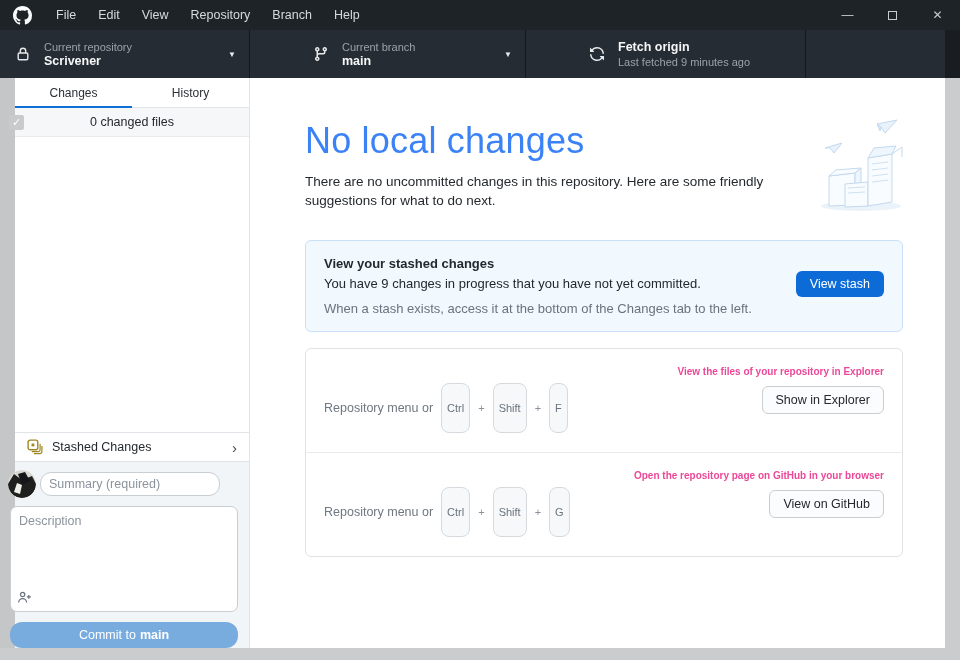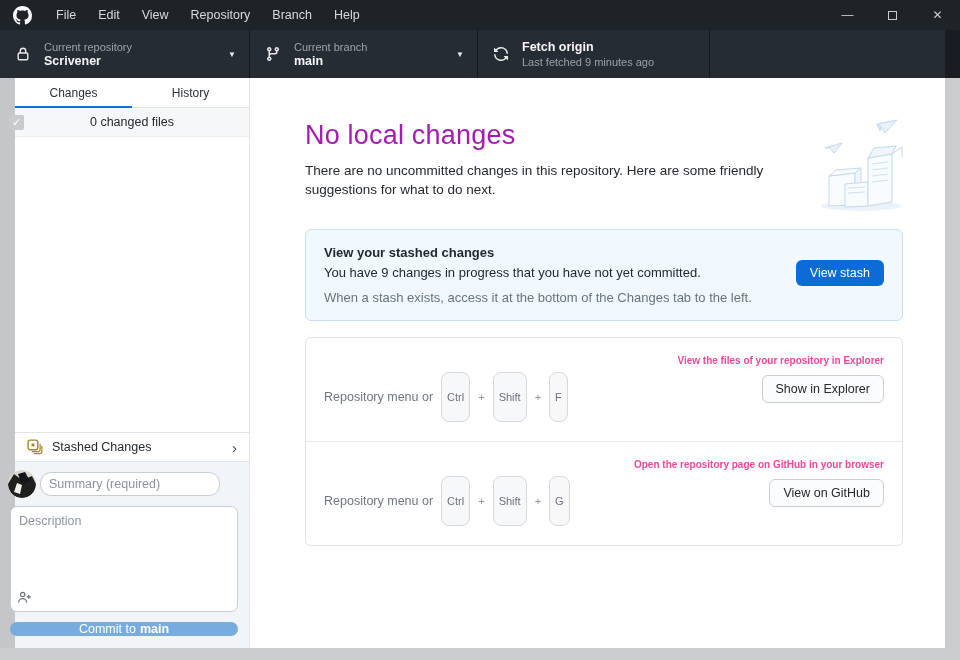--- a/index.html
+++ b/index.html
@@ -10,21 +10,21 @@
   .titlebar { position:absolute; top:0; left:0; width:960px; height:30px; background:#1e2328; display:flex; align-items:center; z-index:5; }
   .gh-logo { margin-left:13px; width:19px; height:19px; display:inline-flex; }
   .menubar { display:flex; margin-left:13px; height:30px; align-items:center; }
   .menu-item { padding:0 11px; font-size:12.5px; color:#d7dadd; height:30px; line-height:30px; cursor:default; }
   .win-controls { position:absolute; right:0; top:0; height:30px; display:flex; align-items:center; }
   .win-btn { width:45px; height:30px; display:flex; align-items:center; justify-content:center; color:#c9ccce; font-size:12px; }
   .win-max-box { width:9px; height:9px; border:1px solid #c9ccce; display:inline-block; }
 
   
   .toolbar { position:absolute; top:30px; left:0; width:960px; height:48px; background:#191d22; z-index:4; }
-  .toolbar-sections { width:945px; height:48px; background:#262c33; display:flex; }
+  .toolbar-sections { width:945px; height:48px; background:#262c33; display:flex;gap:48px; }
   .tb-section { position:relative; display:flex; align-items:center; padding-left:15px; border-right:1px solid #14171b; height:100%; cursor:default; }
   .tb-repo { width:250px; } .tb-branch { width:228px; } .tb-fetch { width:232px; }
   .tb-fill { flex:1; border-right:none; }
   .tb-icon { width:16px; height:16px; margin-right:13px; flex:none; display:inline-flex; }
   .tb-label { font-size:11px; color:#9aa2ab; line-height:14px; }
   .tb-value { font-size:12.5px; font-weight:bold; color:#f4f6f8; line-height:15px; }
   .tb-title { font-size:12.5px; font-weight:bold; color:#f4f6f8; line-height:15px; }
   .tb-sub { font-size:11px; color:#9aa2ab; line-height:14px; }
   .tb-caret { position:absolute; right:13px; top:20px; font-size:8px; color:#e8eaec; }
 
@@ -46,27 +46,27 @@
 
   
   .commit-form { position:relative; height:186px; background:#f2f5f7; flex:none; }
   .avatar { position:absolute; left:-7px; top:8px; width:28px; height:28px; border-radius:50%; overflow:hidden; z-index:3; }
   .summary-input { position:absolute; left:25px; top:10px; width:180px; height:24px; border:1px solid #c9ced3; border-radius:11px; background:#fff; font-size:12.5px; padding:0 8px; color:#14532d; font-family:inherit; outline:none; }
   .summary-input::placeholder { color:#8b949e; }
   .desc-wrap { position:absolute; left:-5px; top:44px; width:228px; height:106px; }
   .desc-input { width:100%; height:100%; border:1px solid #c9ced3; border-radius:7px; background:#fff; font-size:12.5px; padding:7px 8px; color:#24292e; resize:none; font-family:inherit; outline:none; }
   .desc-input::placeholder { color:#8b949e; }
   .coauthor-ic { position:absolute; left:7px; bottom:7px; width:15px; height:15px; }
-  .commit-btn { position:absolute; left:-5px; top:160px; width:228px; height:14px; background:#79acde; border:none; border-radius:12px; color:#fff; font-size:12.5px; font-family:inherit; display:flex; align-items:center; justify-content:center; }
+  .commit-btn { position:absolute; left:-5px; top:160px; width:228px; height:26px; background:#79acde; border:none; border-radius:12px; color:#fff; font-size:12.5px; font-family:inherit; display:flex; align-items:center; justify-content:center; }
   .commit-btn .branch-bold { font-weight:bold; margin-left:4px; }
 
   
   .main { position:absolute; top:78px; left:250px; width:695px; height:570px; background:#fff; z-index:2; overflow:hidden; }
   .main-inner { padding:42px 42px 0 55px; position:relative; }
-  .page-title { font-size:27px; font-weight:300; color:#a21caf; letter-spacing:0.2px; }
+  .page-title { font-size:36px; font-weight:300; color:#3b82f6; letter-spacing:0.2px; }
   .page-subtitle { font-size:13.5px; color:#24292e; margin-top:11px; width:512px; line-height:1.4; }
   .illustration { position:absolute; top:40px; right:38px; width:92px; height:96px; }
 
   .stash-card { margin-top:29px; width:598px; background:#f1f8fe; border:1px solid #c9e1f8; border-radius:6px; padding:15px 18px; position:relative; }
   .card-title { font-size:13px; font-weight:bold; color:#24292e; }
   .card-line { font-size:13px; color:#24292e; margin-top:5px; }
   .card-muted { font-size:13px; color:#6a737d; margin-top:10px; }
   .view-stash-btn { position:absolute; right:18px; top:30px; background:#0d6bd8; color:#fff; border:none; border-radius:6px; font-size:12.5px; font-family:inherit; padding:6px 14px; cursor:pointer; }
 
   .suggest-card { margin-top:16px; width:598px; background:#fff; border:1px solid #dfe3e6; border-radius:6px; }

